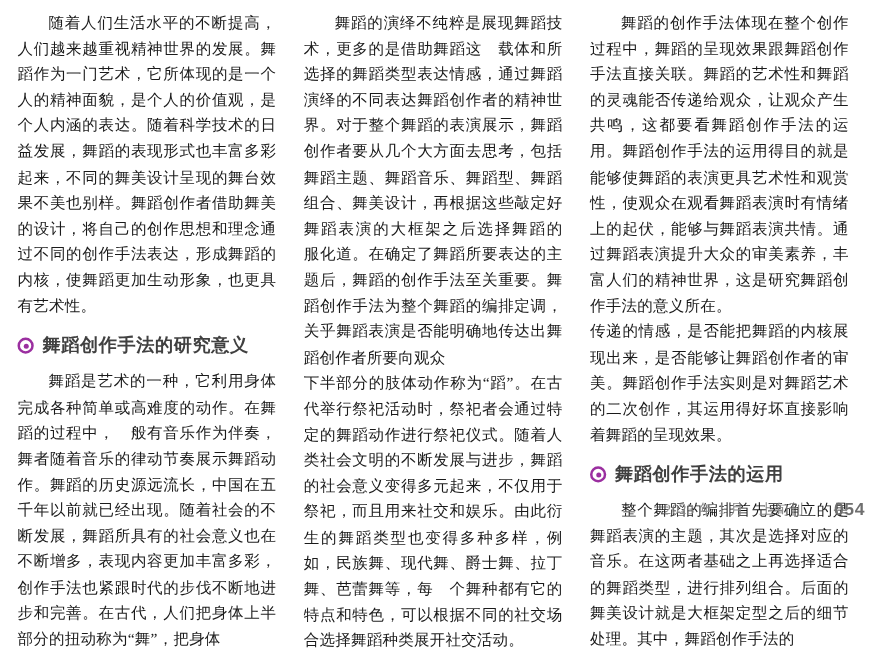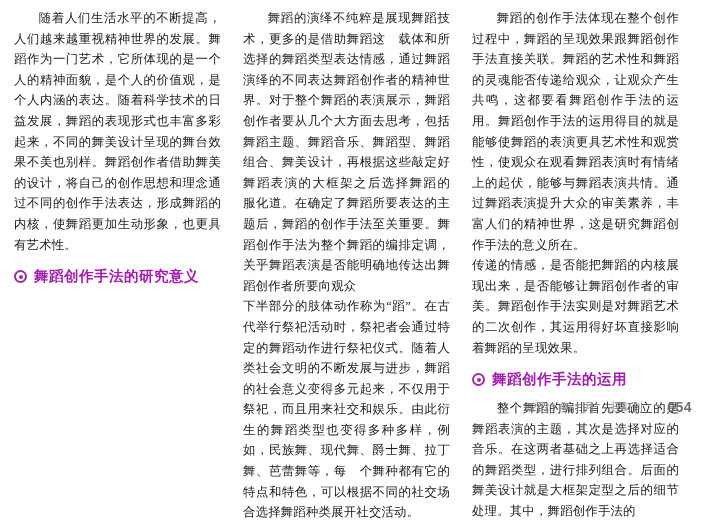--- a/index.html
+++ b/index.html
@@ -65,21 +65,21 @@
     top: 50%;
     width: 4px;
     height: 4px;
     margin: -2px 0 0 -2px;
     border-radius: 50%;
     background: #9b2fa0;
   }
   .heading-text {
     font-size: 14.5px;
     font-weight: bold;
-    color: #a21caf;
+    color: #404040;
     letter-spacing: 0.5px;
     font-family: Liberation Serif, serif;
   }
   .footer {
     position: absolute;
     right: 16px;
     bottom: 8px;
     display: flex;
     align-items: flex-end;
     gap: 8px;
@@ -104,20 +104,21 @@
 <div class="page">
 
   <div class="columns">
 
     <div class="col">
       <p class="body-text">随着人们生活水平的不断提高，人们越来越重视精神世界的发展。舞蹈作为一门艺术，它所体现的是一个人的精神面貌，是个人的价值观，是个人内涵的表达。随着科学技术的日益发展，舞蹈的表现形式也丰富多彩起来，不同的舞美设计呈现的舞台效果不美也别样。舞蹈创作者借助舞美的设计，将自己的创作思想和理念通过不同的创作手法表达，形成舞蹈的内核，使舞蹈更加生动形象，也更具有艺术性。</p>
       <div class="heading">
         <span class="heading-dot"></span>
         <span class="heading-text">舞蹈创作手法的研究意义</span>
       </div>
+      <p class="body-text">舞蹈是艺术的一种，它利用身体完成各种简单或高难度的动作。在舞蹈的过程中，　般有音乐作为伴奏，舞者随着音乐的律动节奏展示舞蹈动作。舞蹈的历史源远流长，中国在五千年以前就已经出现。随着社会的不断发展，舞蹈所具有的社会意义也在不断增多，表现内容更加丰富多彩，创作手法也紧跟时代的步伐不断地进步和完善。在古代，人们把身体上半部分的扭动称为“舞”，把身体</p>
     </div>
 
     <div class="col">
       <p class="body-text">舞蹈的演绎不纯粹是展现舞蹈技术，更多的是借助舞蹈这　载体和所选择的舞蹈类型表达情感，通过舞蹈演绎的不同表达舞蹈创作者的精神世界。对于整个舞蹈的表演展示，舞蹈创作者要从几个大方面去思考，包括舞蹈主题、舞蹈音乐、舞蹈型、舞蹈组合、舞美设计，再根据这些敲定好舞蹈表演的大框架之后选择舞蹈的　服化道。在确定了舞蹈所要表达的主题后，舞蹈的创作手法至关重要。舞蹈创作手法为整个舞蹈的编排定调，关乎舞蹈表演是否能明确地传达出舞蹈创作者所要向观众</p>
       <p class="body-text cont">下半部分的肢体动作称为“蹈”。在古代举行祭祀活动时，祭祀者会通过特定的舞蹈动作进行祭祀仪式。随着人类社会文明的不断发展与进步，舞蹈的社会意义变得多元起来，不仅用于祭祀，而且用来社交和娱乐。由此衍生的舞蹈类型也变得多种多样，例如，民族舞、现代舞、爵士舞、拉丁舞、芭蕾舞等，每　个舞种都有它的特点和特色，可以根据不同的社交场合选择舞蹈种类展开社交活动。</p>
     </div>
 
     <div class="col">
       <p class="body-text">舞蹈的创作手法体现在整个创作过程中，舞蹈的呈现效果跟舞蹈创作手法直接关联。舞蹈的艺术性和舞蹈的灵魂能否传递给观众，让观众产生共鸣，这都要看舞蹈创作手法的运用。舞蹈创作手法的运用得目的就是能够使舞蹈的表演更具艺术性和观赏性，使观众在观看舞蹈表演时有情绪上的起伏，能够与舞蹈表演共情。通过舞蹈表演提升大众的审美素养，丰富人们的精神世界，这是研究舞蹈创作手法的意义所在。</p>
       <p class="body-text cont">传递的情感，是否能把舞蹈的内核展现出来，是否能够让舞蹈创作者的审美。舞蹈创作手法实则是对舞蹈艺术的二次创作，其运用得好坏直接影响着舞蹈的呈现效果。</p>

